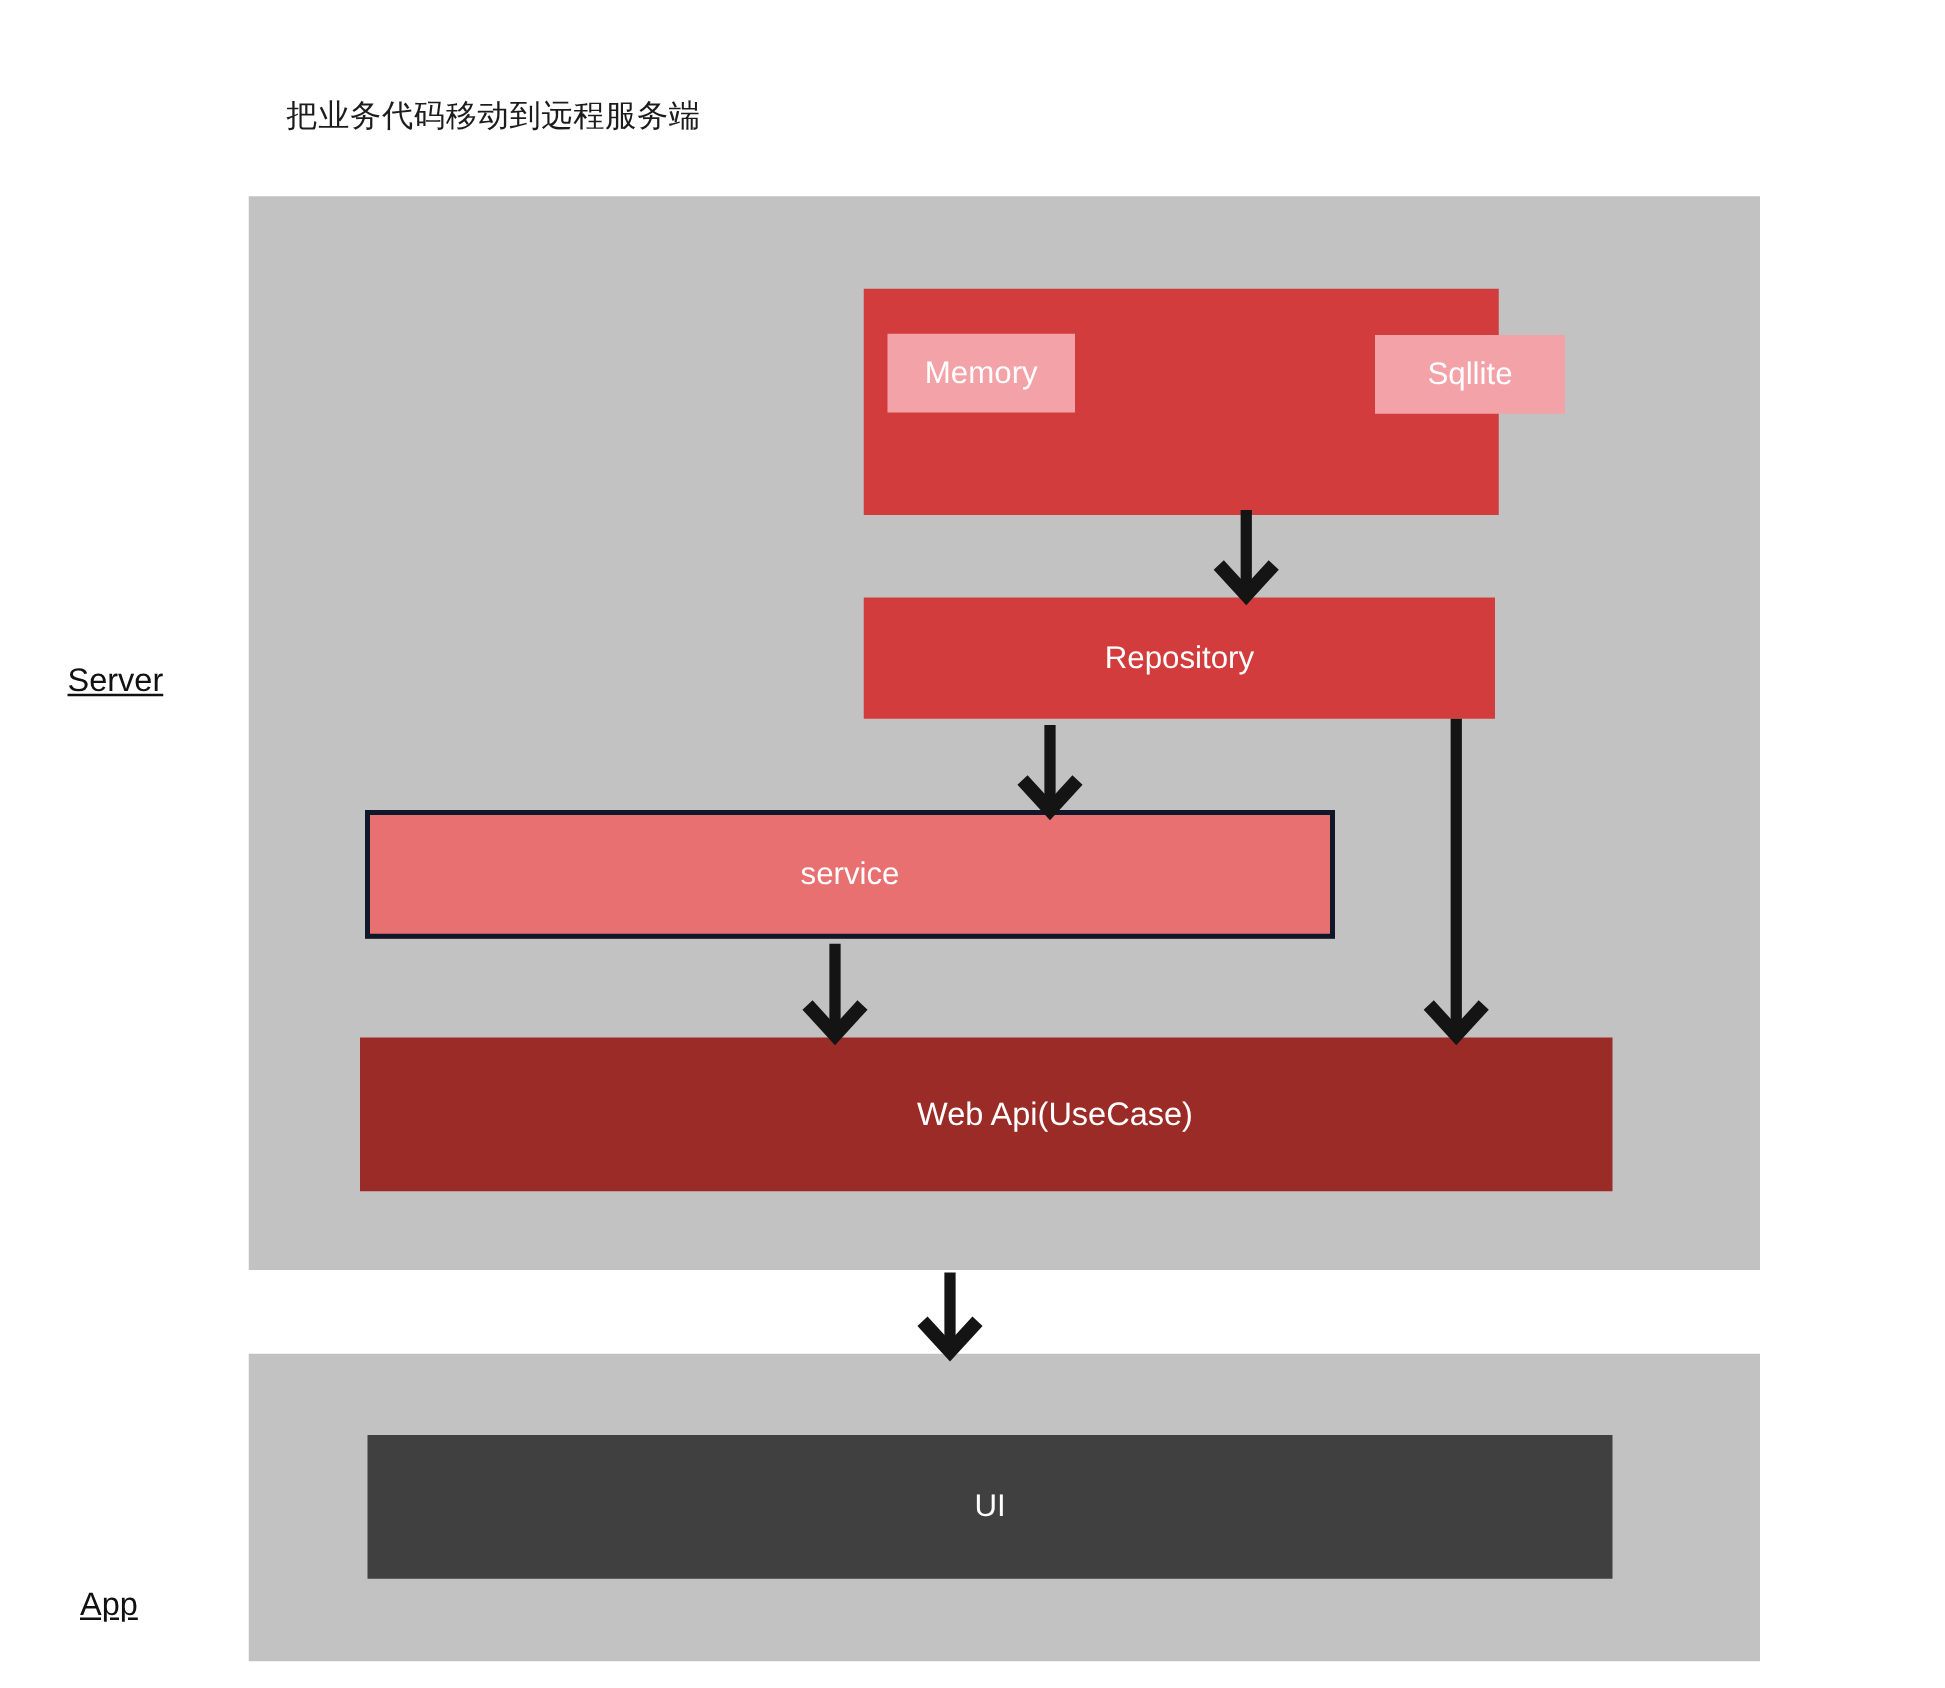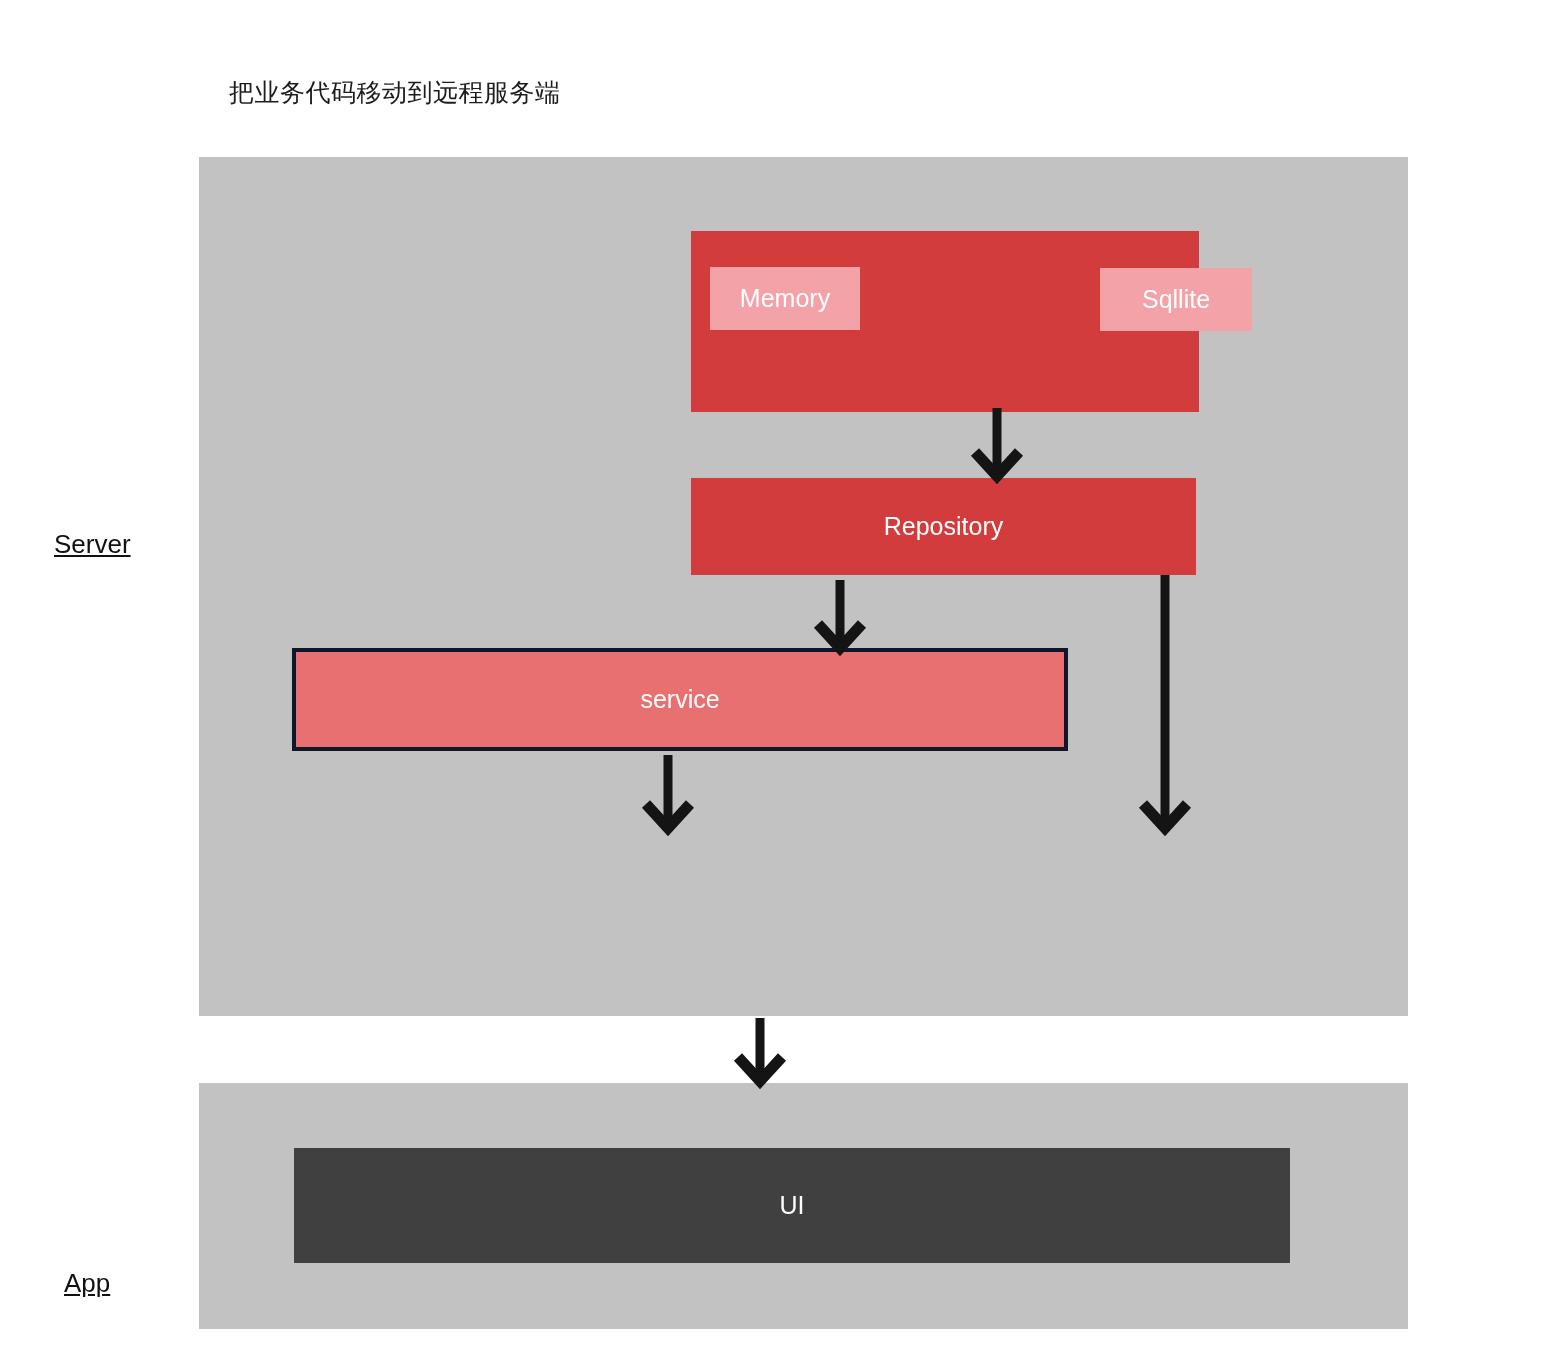--- a/index.html
+++ b/index.html
@@ -128,20 +128,23 @@
   </div>
 
   <div class="abs box repository-box">
     <span>Repository</span>
   </div>
 
   <div class="abs box service-box">
     <span>service</span>
   </div>
 
+  <div class="abs box webapi-box">
+    <span class="label-shift">Web Api(UseCase)</span>
+  </div>
 
   <div class="abs box ui-box">
     <span>UI</span>
   </div>
 
   <svg class="arrows" viewBox="0 0 1556 1350">
     <g>
       <line x1="997" y1="408" x2="997" y2="476"></line>
       <polyline points="975,452 997,476 1019,452"></polyline>
     </g>

